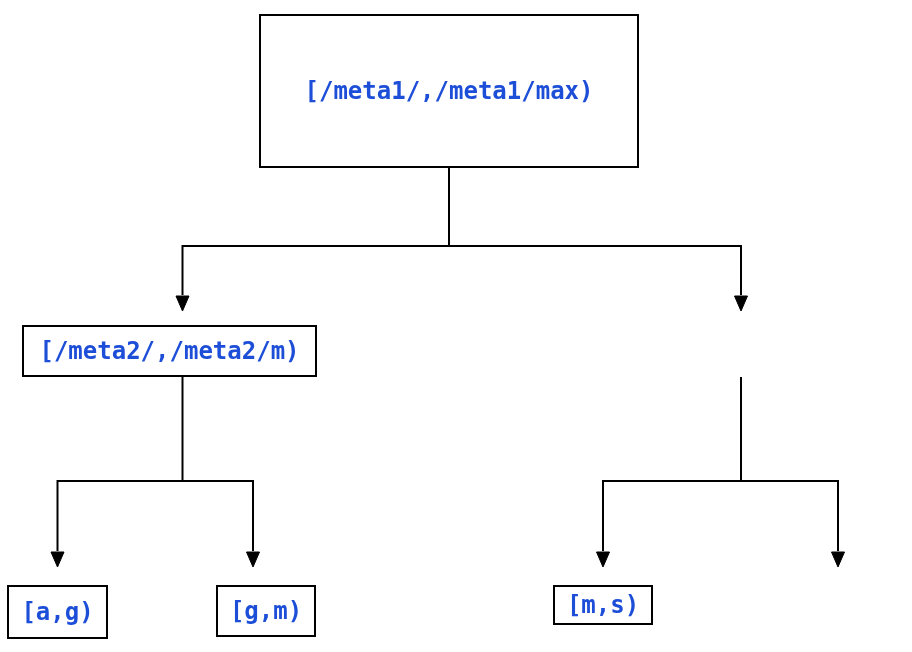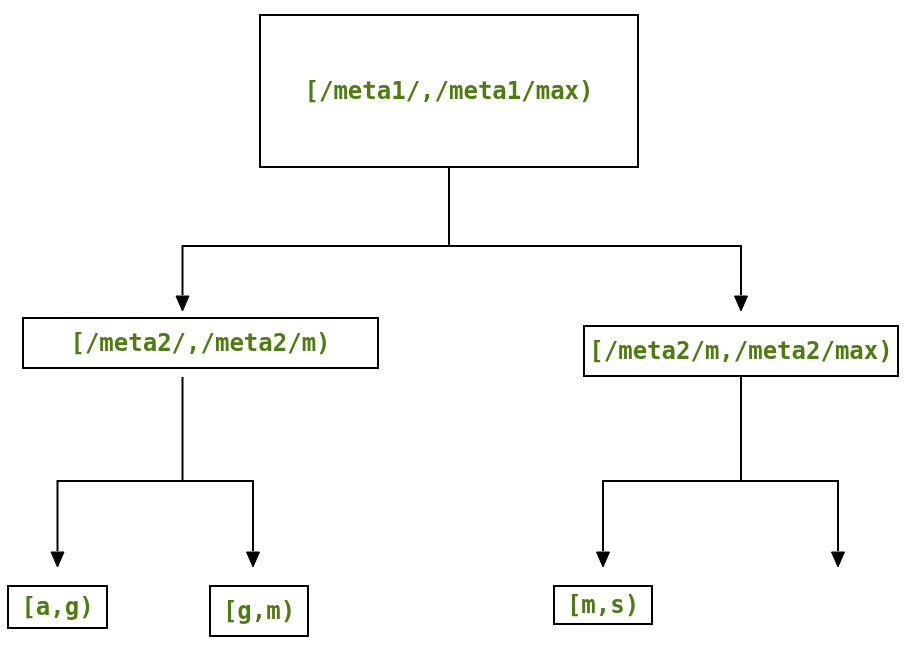--- a/index.html
+++ b/index.html
@@ -29,34 +29,34 @@
   #edges polygon {
     fill: #000000;
     stroke: #000000;
     stroke-width: 1;
   }
   .node {
     position: absolute;
     box-sizing: border-box;
     border: 2px solid #000000;
     background: #ffffff;
-    color: #4d7c0f;
+    color: #1d4ed8;
     display: flex;
     align-items: center;
     justify-content: center;
     font-family: "DejaVu Sans Mono", "Liberation Mono", monospace;
     font-size: 24px;
     font-weight: bold;
     white-space: nowrap;
   }
   .node-root     { left: 259px; top: 14px;  width: 380px; height: 154px; }
-  .node-mid-l    { left: 22px;  top: 317px; width: 357px; height: 52px; }
+  .node-mid-l    { left: 22px;  top: 325px; width: 295px; height: 52px; }
   .node-mid-r    { left: 583px; top: 325px; width: 316px; height: 52px; }
-  .node-leaf-0   { left: 7px;   top: 585px; width: 101px; height: 44px; }
-  .node-leaf-1   { left: 209px; top: 585px; width: 100px; height: 52px; }
+  .node-leaf-0   { left: 7px;   top: 585px; width: 101px; height: 54px; }
+  .node-leaf-1   { left: 216px; top: 585px; width: 100px; height: 52px; }
   .node-leaf-2   { left: 553px; top: 585px; width: 100px; height: 40px; }
   .node-leaf-3   { left: 778px; top: 585px; width: 120px; height: 52px; }
 </style>
 </head>
 <body>
 
 <div id="canvas">
 
   <svg id="edges" viewBox="0 0 912 652" xmlns="http://www.w3.org/2000/svg">
 
@@ -79,21 +79,20 @@
     <path d="M603 480 L603 551"></path>
     <polygon points="603,567 596.5,552 609.5,552"></polygon>
     <path d="M838 480 L838 551"></path>
     <polygon points="838,567 831.5,552 844.5,552"></polygon>
   </svg>
 
   <div class="node node-root">[/meta1/,/meta1/max)</div>
 
   <div class="node node-mid-l">[/meta2/,/meta2/m)</div>
 
-  <div class="node node-mid-r">[/meta2/m,/meta2/max)</div>
 
   <div class="node node-leaf-0">[a,g)</div>
 
   <div class="node node-leaf-1">[g,m)</div>
 
   <div class="node node-leaf-2">[m,s)</div>
 
 
 </div>
 

